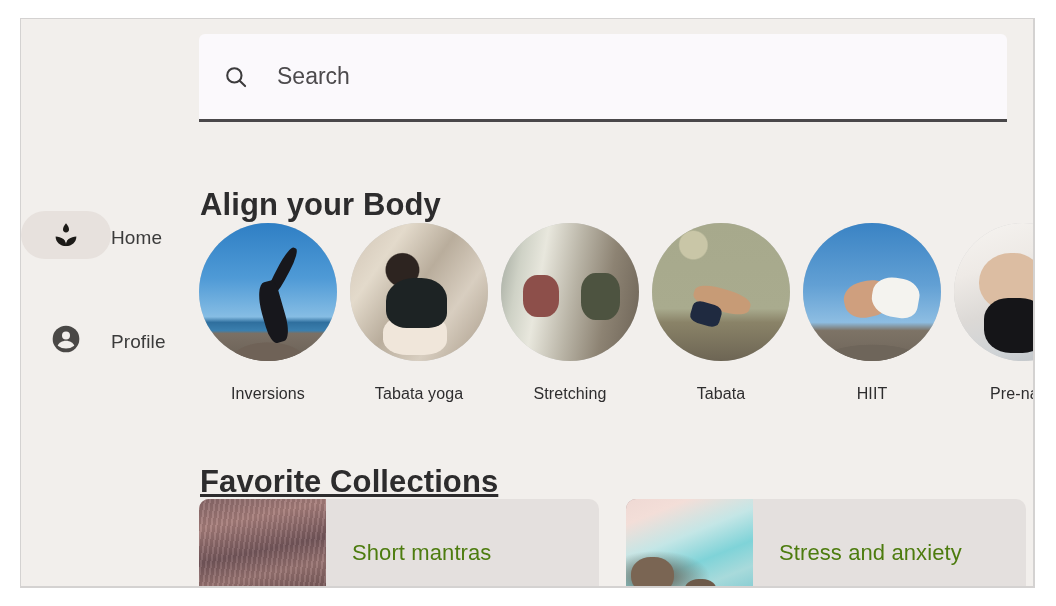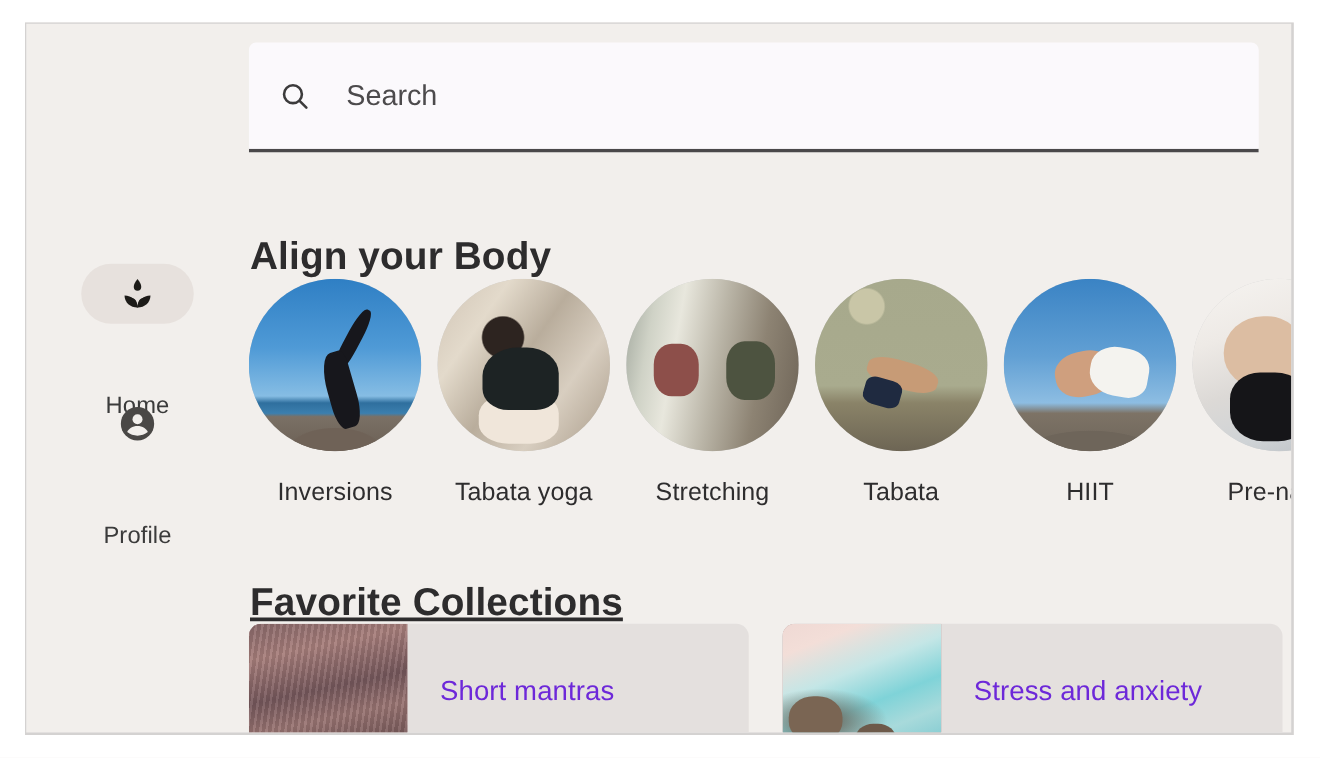--- a/index.html
+++ b/index.html
@@ -38,25 +38,24 @@
     width: 178px;
     flex: 0 0 178px;
     position: relative;
   }
 
   .nav-item {
     position: absolute;
     left: 0;
     width: 178px;
     display: flex;
-    flex-direction: column;
+    flex-direction: row;
     align-items: center;
     cursor: pointer;
     user-select: none;
-    gap: 48px;
   }
 
   .nav-item.home  { top: 192px; }
   .nav-item.profile { top: 296px; }
 
   .nav-icon-pill {
     width: 90px;
     height: 48px;
     border-radius: 24px;
     display: flex;
@@ -164,21 +163,21 @@
     height: 138px;
     border-radius: 50%;
     overflow: hidden;
     position: relative;
     background: #cfcfcf;
   }
   .category-thumb .art { position: absolute; inset: 0; }
 
   .category-label {
     margin-top: 21px;
-    font-size: 20px;
+    font-size: 16px;
     line-height: 24px;
     color: #2e2d2e;
     white-space: nowrap;
     letter-spacing: 0.1px;
   }
 
   
   .collections-row {
     position: absolute;
     left: 0;
@@ -207,21 +206,21 @@
     position: relative;
     overflow: hidden;
     background: #b9a0a0;
   }
   .collection-thumb .art { position: absolute; inset: 0; }
 
   .collection-label {
     margin-left: 26px;
     font-size: 22px;
     line-height: 28px;
-    color: #6d28d9;
+    color: #4d7c0f;
     letter-spacing: 0.1px;
     white-space: nowrap;
   }
 
   
   .sky-beach {
     background:
       radial-gradient(ellipse 120% 60% at 50% 100%, #6f6257 0%, #6f6257 22%, rgba(111,98,87,0) 23%),
       linear-gradient(#2f7fc4 0%, #4f9ad6 40%, #86bde4 68%, #2f6f9e 72%, #3b7fae 78%, #7a7065 80%, #6b6055 100%);
   }

